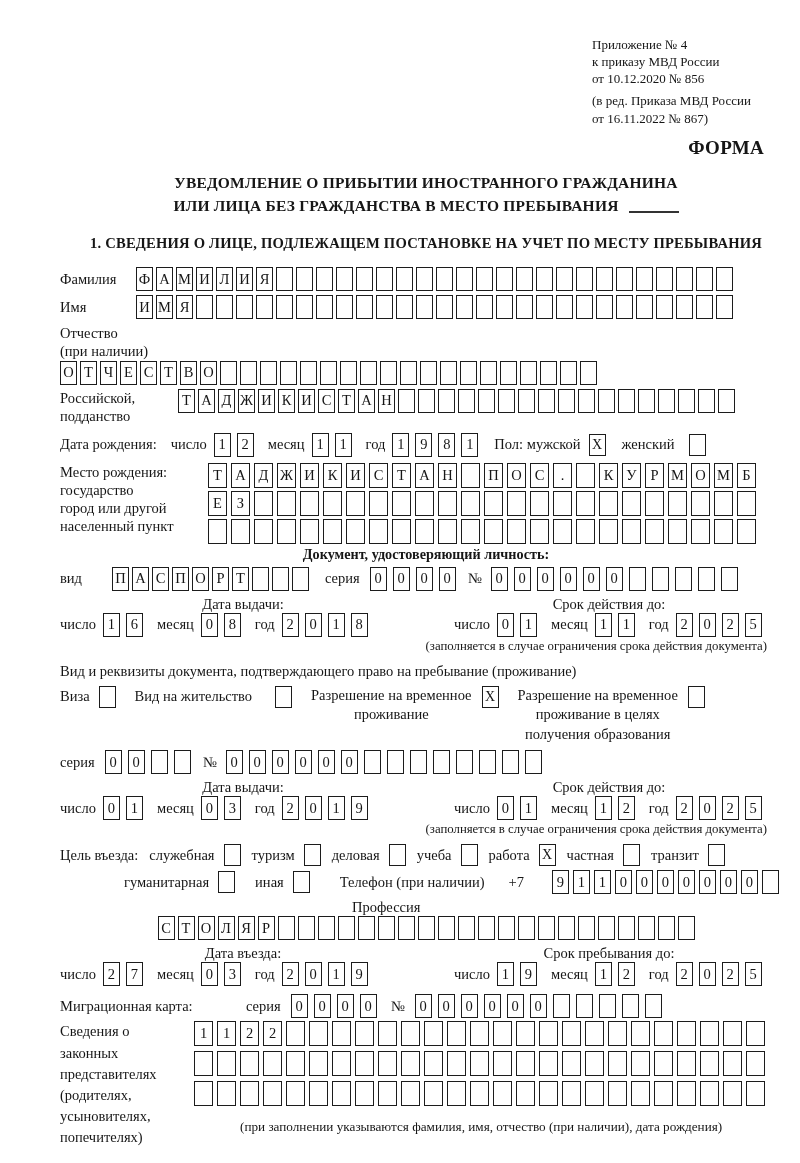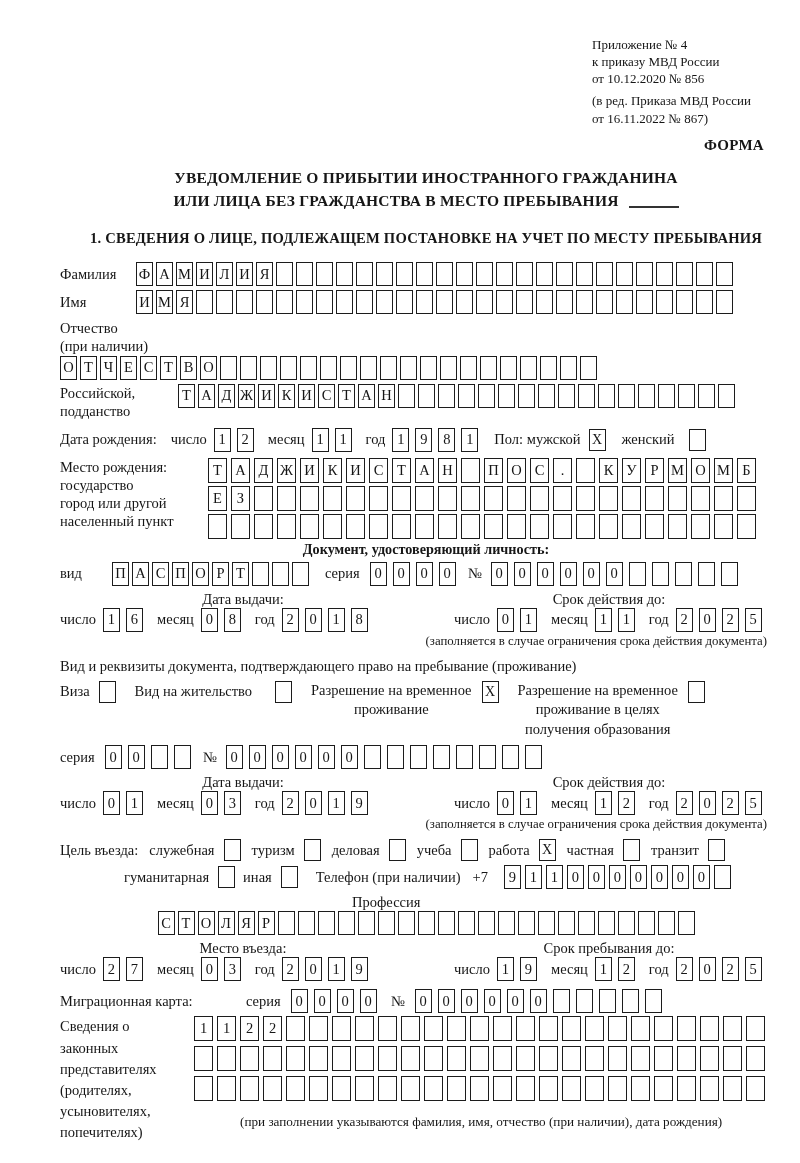--- a/index.html
+++ b/index.html
@@ -9,21 +9,21 @@
     box-sizing:border-box;
     padding:36px 8px 10px 60px;
     background:#ffffff;
     color:#161616;
     font-family:"Liberation Serif", serif;
     font-size:14.5px;
     overflow:hidden;
   }
   .hdr-note{width:178px;margin-left:auto;margin-right:22px;font-size:13px;line-height:1.32;}
   .hdr-note .sub{margin-top:5px;}
-  .forma{ text-align:right; padding-right:28px; font-weight:bold; font-size:15px; margin-top:10px; letter-spacing:.3px;}
+  .forma{ text-align:right; padding-right:28px; font-weight:bold; font-size:19px; margin-top:10px; letter-spacing:.3px;}
   .title{ text-align:center; font-weight:bold; font-size:15.5px; line-height:1.5; margin-top:12px; letter-spacing:.2px;}
   .blank-line{display:inline-block;width:50px;border-bottom:2px solid #333;margin-left:10px;vertical-align:-2px;}
   .section-h{ text-align:center; font-weight:bold; font-size:14.6px; margin-top:18px; letter-spacing:.2px;}
   .row{display:flex;align-items:center;}
   .row.top{align-items:flex-start;}
   .lbl{flex:0 0 auto;}
   .w76{width:76px;} .w118{width:118px;} .w148{width:148px;} .w186{width:186px;}
   .lbl2 div{line-height:1.25;}
   .cells{display:flex;gap:3px;flex-wrap:nowrap;}
   .cell{
@@ -48,21 +48,21 @@
   .half.r{padding-left:28px;box-sizing:border-box;}
   .colheads{display:flex;margin-top:5px;}
   .colhead{width:50%;text-align:center;}
   .note-r{text-align:right;padding-right:25px;font-size:12.8px;margin-top:2px;}
   .intro{margin-top:7px;line-height:1.45;}
   .opt{display:flex;align-items:center;gap:9px;}
   .optblock{display:flex;align-items:flex-start;gap:10px;}
   .optblock .txt{text-align:center;line-height:1.35;}
   .visa-row{display:flex;align-items:flex-start;margin-top:4px;gap:19px;}
   .purpose-row{display:flex;align-items:center;gap:11px;margin-top:7px;flex-wrap:nowrap;}
-  .hum-row{display:flex;align-items:center;gap:8px;margin-top:4px;padding-left:64px;}
+  .hum-row{display:flex;align-items:center;gap:20px;margin-top:4px;padding-left:64px;}
   .phone-prefix{margin:0 8px 0 4px;}
   .reps{display:flex;align-items:flex-start;margin-top:3px;gap:16px;}
   .reps .lbl div{line-height:1.45;}
   .reps .stack{gap:5px;}
   .rep-note{font-size:13.2px;margin-top:8px;margin-left:46px;}
   .migr-gap{margin:0 10px 0 14px;}
   .nogap{margin-left:0;}
 </style>
 </head>
 <body>
@@ -626,21 +626,21 @@
         <span class="cell">&nbsp;</span>
         <span class="cell">&nbsp;</span>
         <span class="cell">&nbsp;</span>
         <span class="cell">&nbsp;</span>
         <span class="cell">&nbsp;</span>
         <span class="cell">&nbsp;</span>
       </span>
   </div>
 
   <div class="colheads">
-    <span class="colhead">Место въезда:</span>
+    <span class="colhead">Дата въезда:</span>
     <span class="colhead">Срок пребывания до:</span>
   </div>
   <div class="row">
     <span class="half">
       <span class="dg">
         <span class="dlbl nogap">число</span>
         <span class="cells date">
             <span class="cell">2</span>
             <span class="cell">7</span>
           </span>

